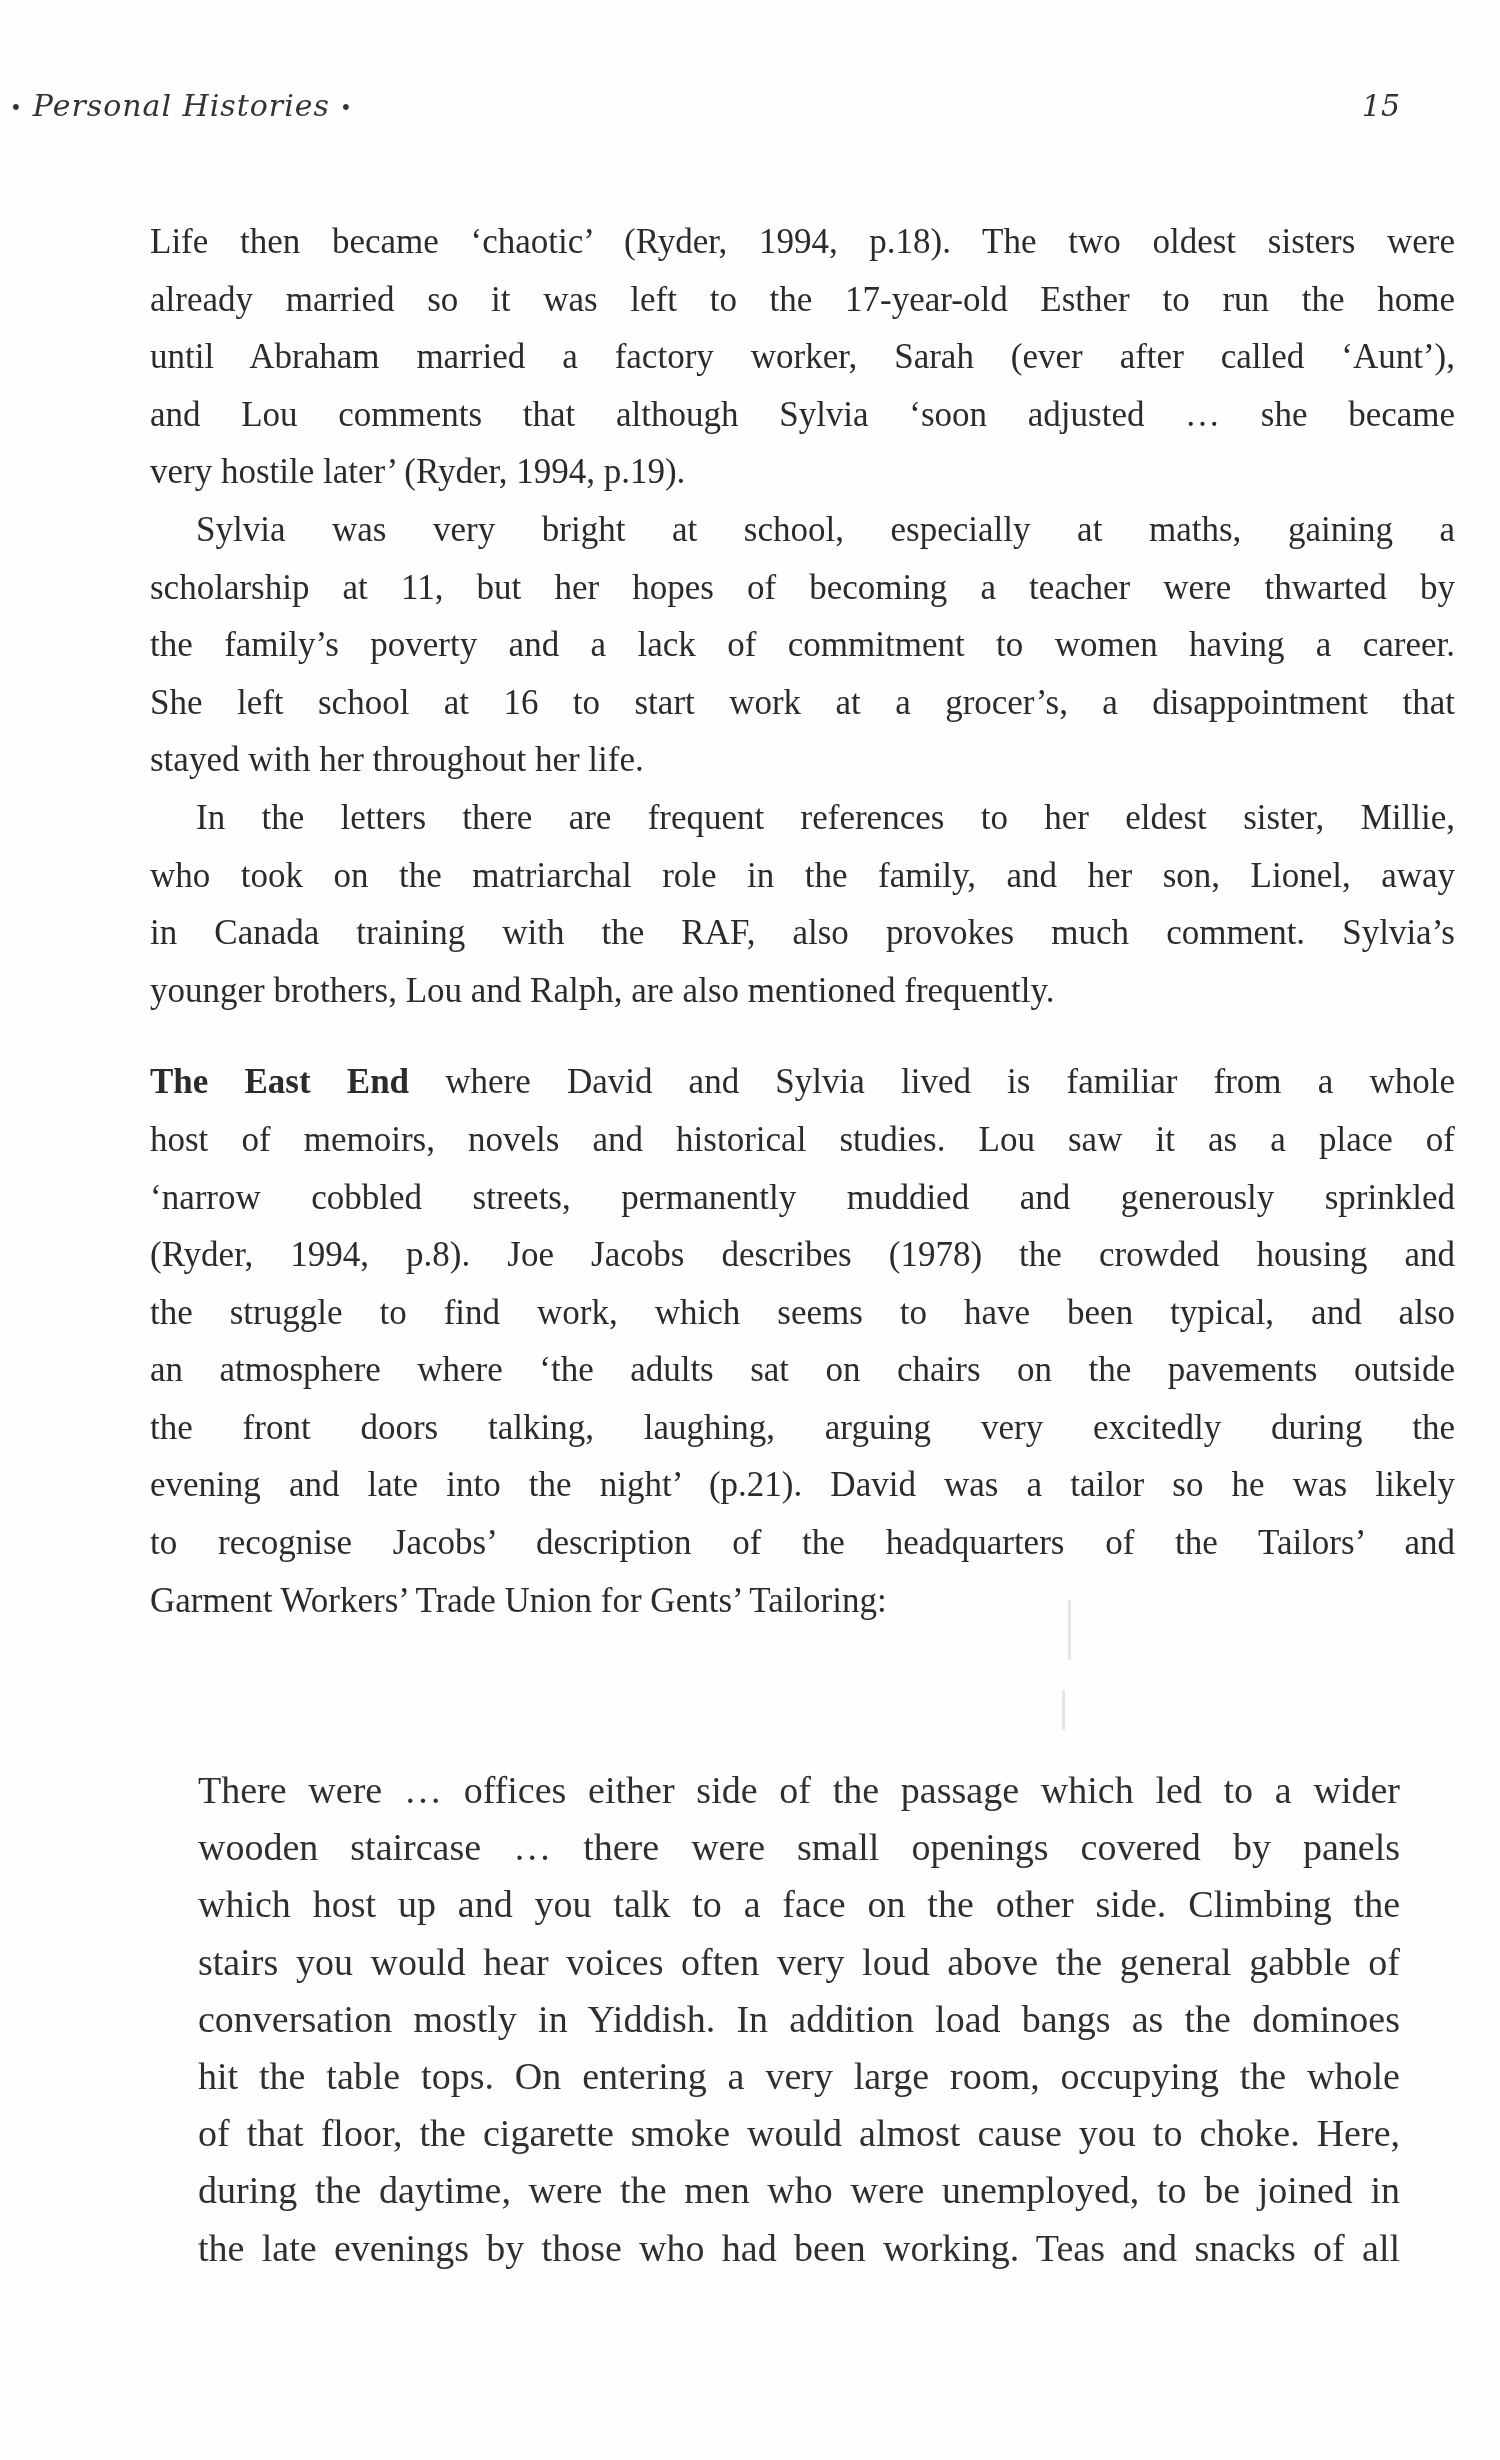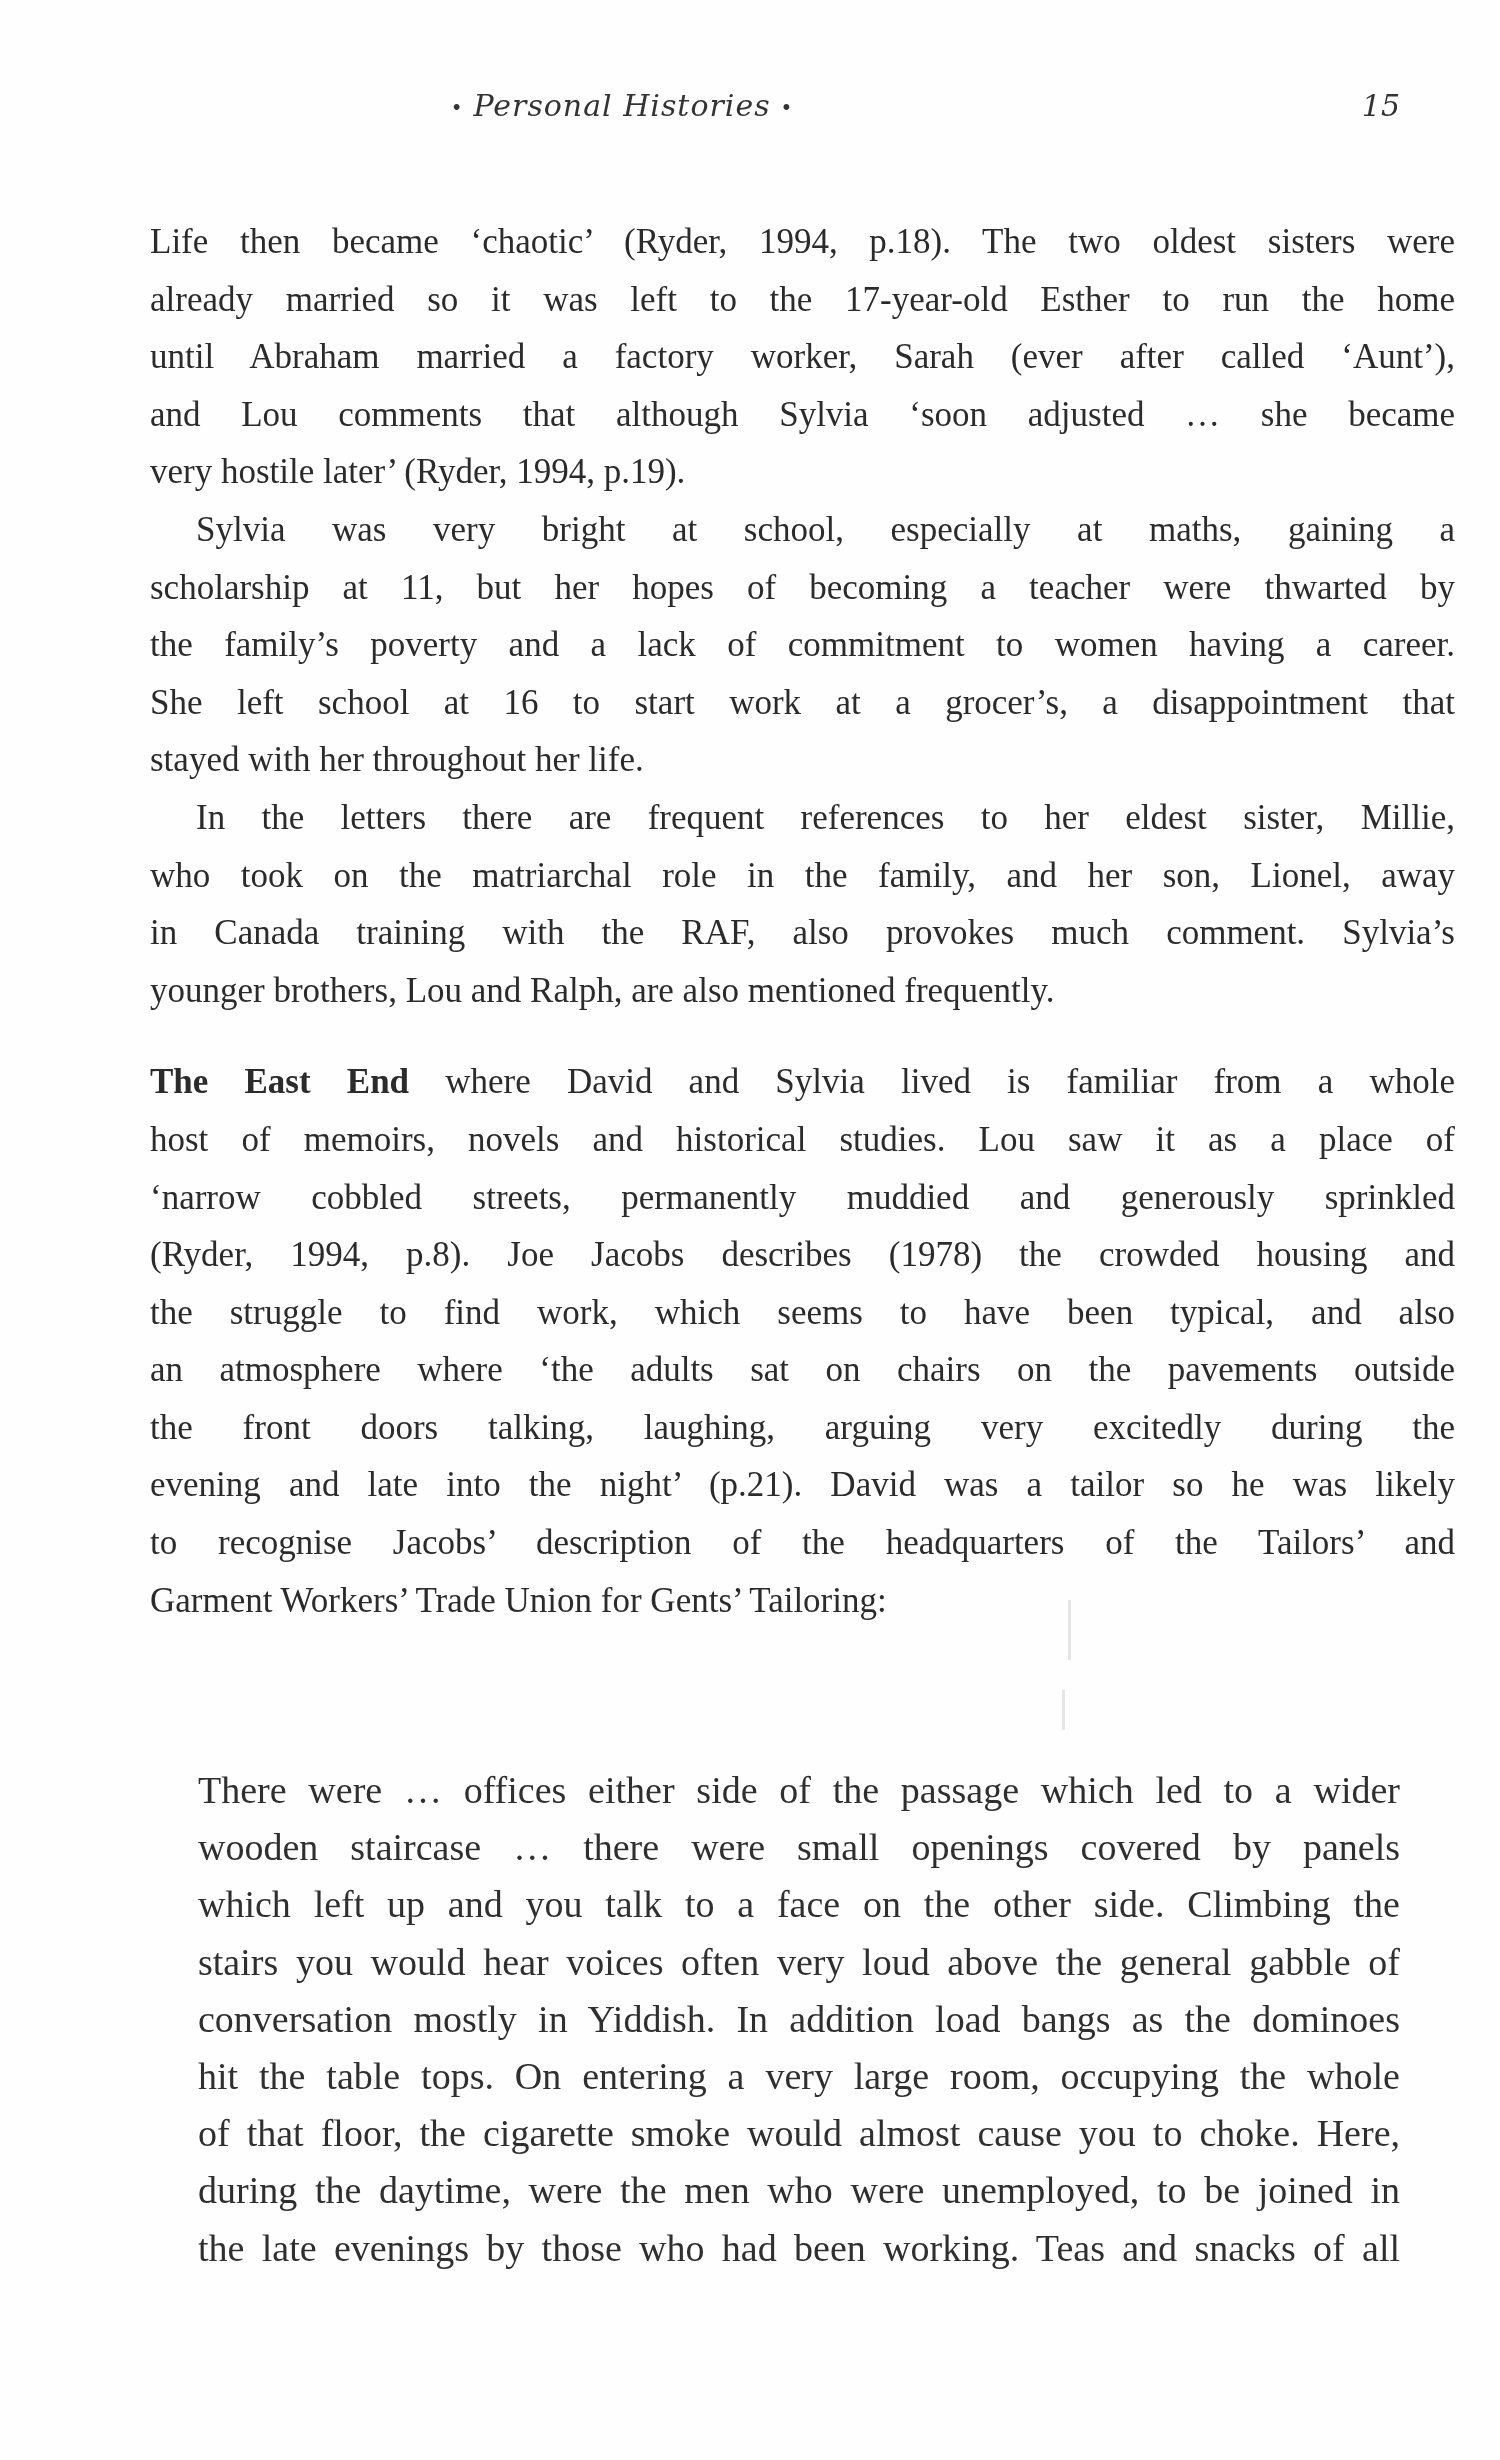--- a/index.html
+++ b/index.html
@@ -1,19 +1,19 @@
 <!DOCTYPE html>
 <html><head>
 <meta charset="utf-8">
 <style>
   html, body { margin:0; padding:0; background:#ffffff; }
   body { width:1500px; height:2460px; position:relative; overflow:hidden; color:#2a2a2a; }
   .page { position:absolute; left:0; top:0; width:1500px; height:2460px; background:#fefefe; }
   .running-head { position:absolute; top:88px; left:0; width:1500px; height:50px; }
-  .running-title { position:absolute; left:0; width:1244px; text-align:center; top:0;
+  .running-title { position:absolute; left:0; width:1244px; text-align:left; top:0;
     font-family:"DejaVu Serif", serif; font-style:italic; font-size:30px; letter-spacing:1px; color:#333; }
   .running-title .dot { font-style:normal; font-size:20px; vertical-align:middle; padding:0 10px; }
   .page-number { position:absolute; right:100px; top:0; font-family:"DejaVu Serif", serif; font-style:italic; font-size:30px; color:#333;text-align:right; }
   .body-text { position:absolute; left:150px; width:1305px; top:213px;
     font-family:"Liberation Serif", serif; font-size:35px; line-height:57.6px; color:#2b2b2b; }
   .body-text p { margin:0; text-align:justify; text-align-last:left; }
   .body-text p.section { margin-top:34px; }
   .section-lead { font-weight:bold; }
   .blockquote { position:absolute; left:198px; width:1202px; top:1762px;
     font-family:"Liberation Serif", serif; font-size:38px; line-height:57.2px; color:#2f2f2f;
@@ -65,21 +65,21 @@
       <span class="line">the front doors talking, laughing, arguing very excitedly during the</span>
       <span class="line">evening and late into the night’ (p.21). David was a tailor so he was likely</span>
       <span class="line">to recognise Jacobs’ description of the headquarters of the Tailors’ and</span>
       <span class="line last">Garment Workers’ Trade Union for Gents’ Tailoring:</span>
     </p>
   </div>
 
   <div class="blockquote">
     <span class="line">There were … offices either side of the passage which led to a wider</span>
     <span class="line">wooden staircase … there were small openings covered by panels</span>
-    <span class="line">which left up and you talk to a face on the other side. Climbing the</span>
+    <span class="line">which host up and you talk to a face on the other side. Climbing the</span>
     <span class="line">stairs you would hear voices often very loud above the general gabble of</span>
     <span class="line">conversation mostly in Yiddish. In addition load bangs as the dominoes</span>
     <span class="line">hit the table tops. On entering a very large room, occupying the whole</span>
     <span class="line">of that floor, the cigarette smoke would almost cause you to choke. Here,</span>
     <span class="line">during the daytime, were the men who were unemployed, to be joined in</span>
     <span class="line">the late evenings by those who had been working. Teas and snacks of all</span>
   </div>
 
   <div class="scan-mark" style="left:1068px; top:1600px; height:60px;"></div>
   <div class="scan-mark" style="left:1062px; top:1690px; height:40px;"></div>

